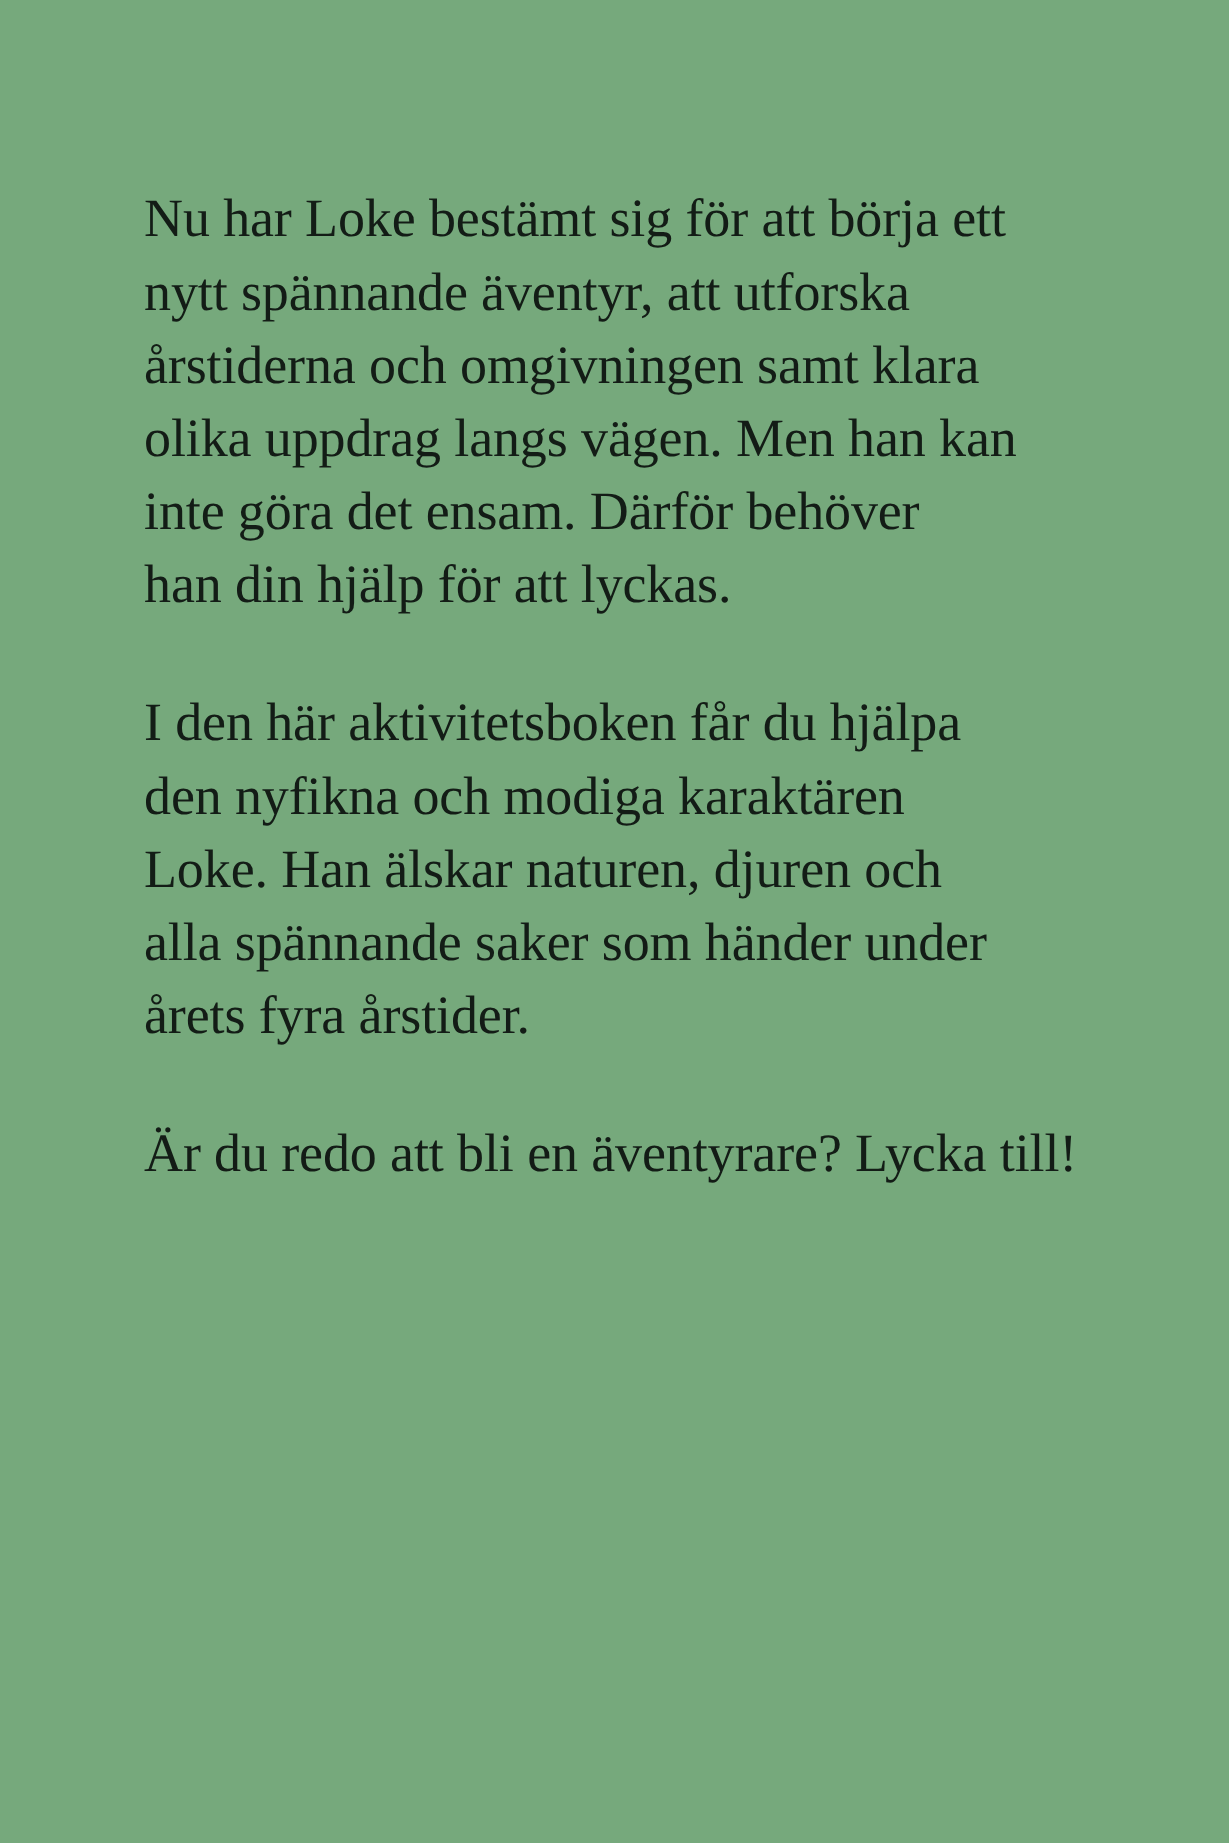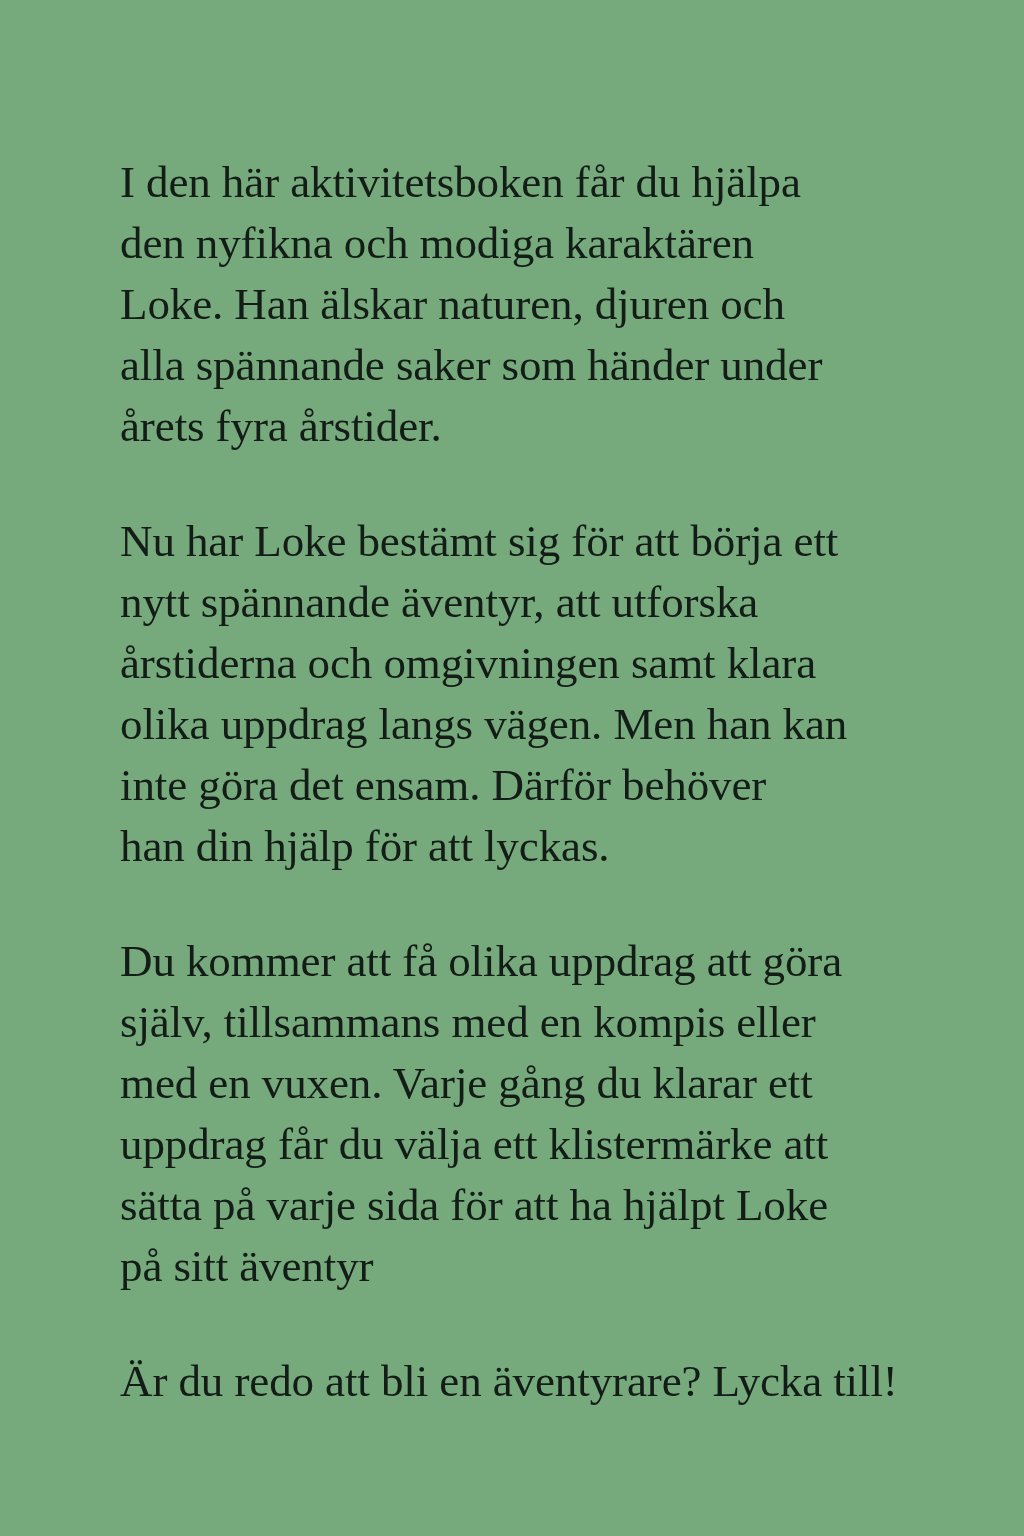--- a/index.html
+++ b/index.html
@@ -51,37 +51,31 @@
     margin-top: 45px;
   }
 </style>
 </head>
 <body>
 
 <div class="page">
 
   <div class="intro-text-block">
 
-    <p class="paragraph">I den här aktivitetsboken får du hjälpa
-den nyfikna och modiga karaktären
-Loke. Han älskar naturen, djuren och
-alla spännande saker som händer under
-årets fyra årstider.</p>
-
     <p class="paragraph">Nu har Loke bestämt sig för att börja ett
 nytt spännande äventyr, att utforska
 årstiderna och omgivningen samt klara
 olika uppdrag langs vägen. Men han kan
 inte göra det ensam. Därför behöver
 han din hjälp för att lyckas.</p>
 
-    <p class="paragraph">Du kommer att få olika uppdrag att göra
-själv, tillsammans med en kompis eller
-med en vuxen. Varje gång du klarar ett
-uppdrag får du välja ett klistermärke att
-sätta på varje sida för att ha hjälpt Loke
-på sitt äventyr</p>
+    <p class="paragraph">I den här aktivitetsboken får du hjälpa
+den nyfikna och modiga karaktären
+Loke. Han älskar naturen, djuren och
+alla spännande saker som händer under
+årets fyra årstider.</p>
+
 
     <p class="paragraph closing-line">Är du redo att bli en äventyrare? Lycka till!</p>
 
   </div>
 
 </div>
 
 </body></html>

